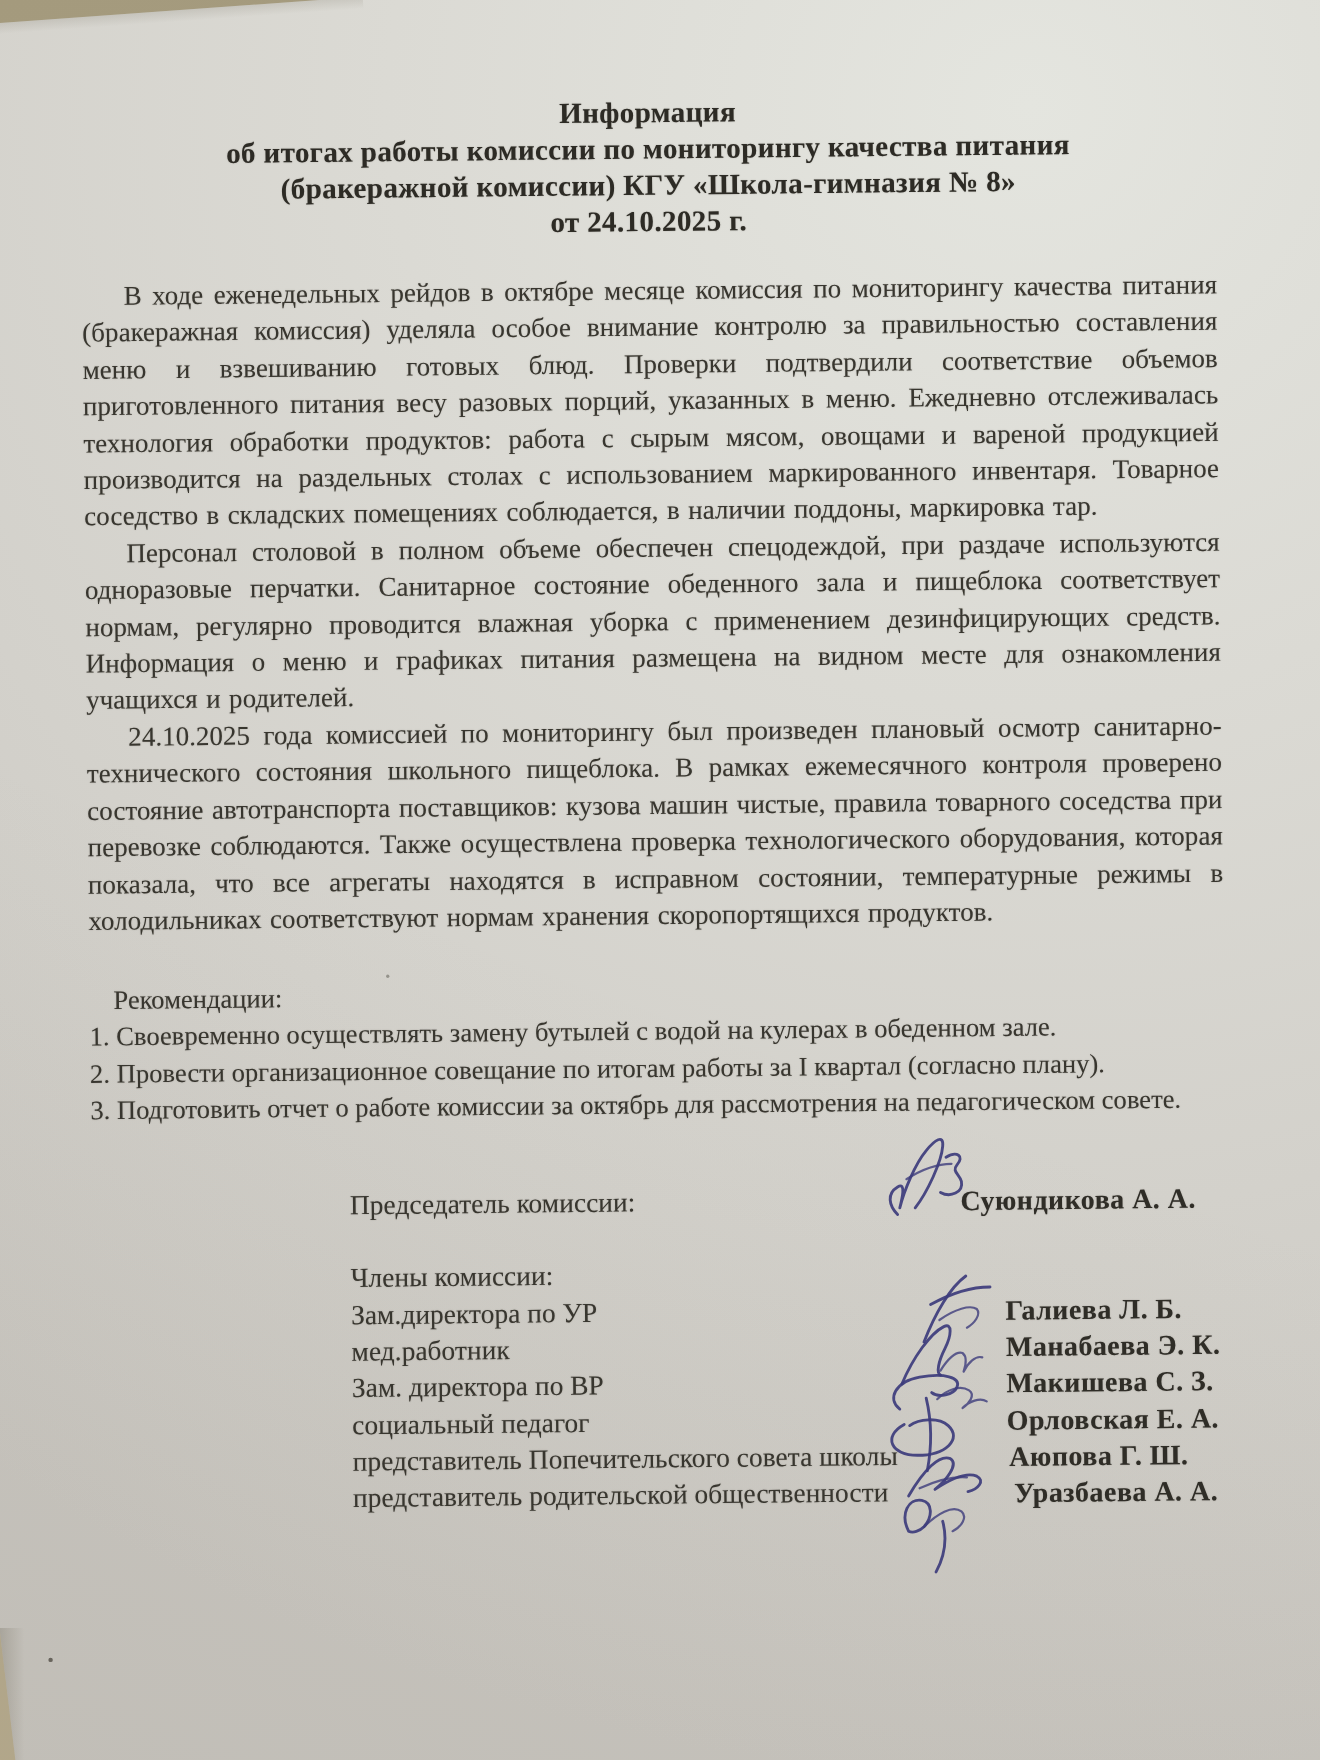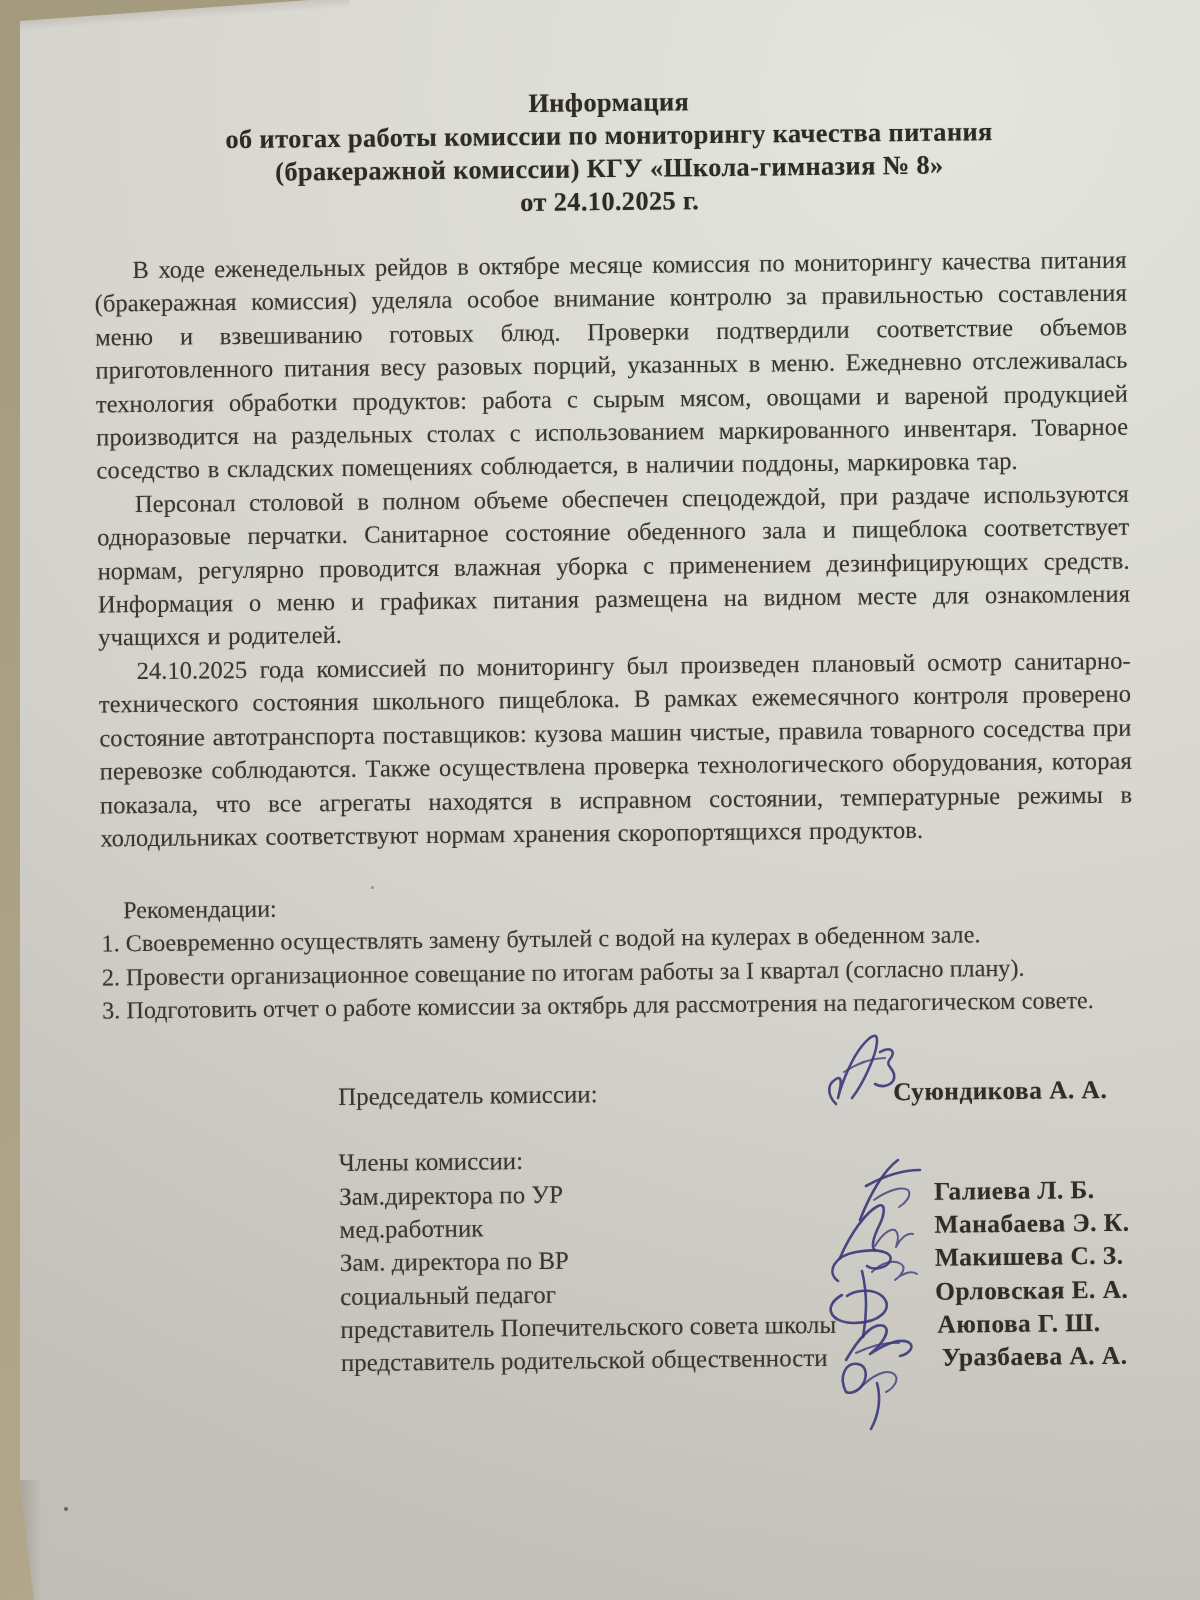--- a/index.html
+++ b/index.html
@@ -1,21 +1,21 @@
 <!DOCTYPE html>
 <html lang="ru"><head>
 <meta charset="utf-8">
 <style>
   html,body{margin:0;padding:0;}
   body{
     width:1200px;height:1600px;position:relative;overflow:hidden;
     background:linear-gradient(160deg,#a49a7d 0%,#aaa083 40%,#b6aa8e 100%);
     font-family:"Liberation Serif","DejaVu Serif",serif;
   }
-  .photo{position:absolute;inset:0;margin-left:20px;}
+  .photo{position:absolute;inset:0;}
   
   .paper{
     position:absolute;inset:0;
     clip-path:polygon(0 21px,290px 0,100% 0,100% 100%,14px 100%,0 1484px);
     background:
       linear-gradient(200deg, rgba(255,255,255,0) 55%, rgba(125,120,106,0.10) 100%),
       radial-gradient(135% 95% at 78% 6%, #e4e5df 0%, #dbdad4 36%, #d3d1cb 66%, #c9c6c0 100%);
   }
   .edge-shadow-top{
     position:absolute;left:-10px;top:14px;width:340px;height:22px;

